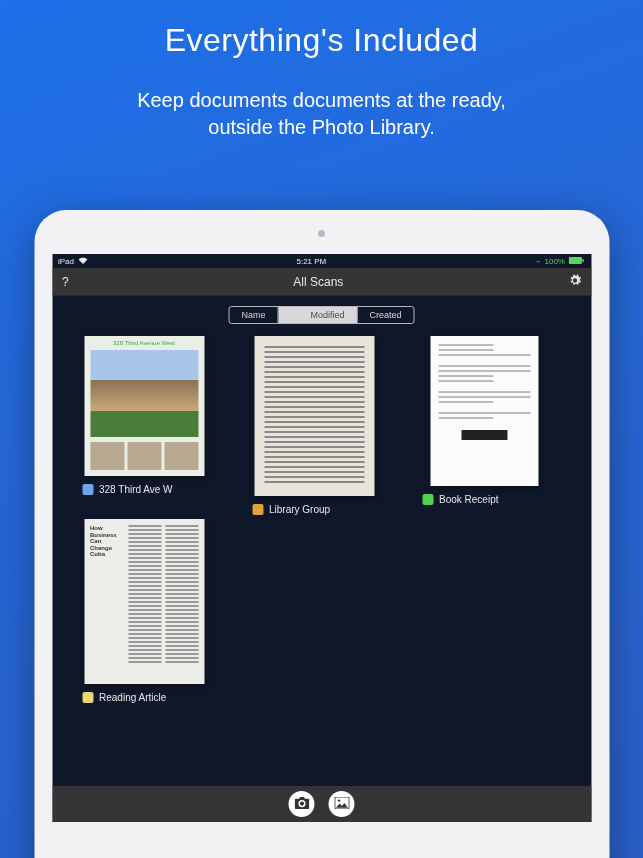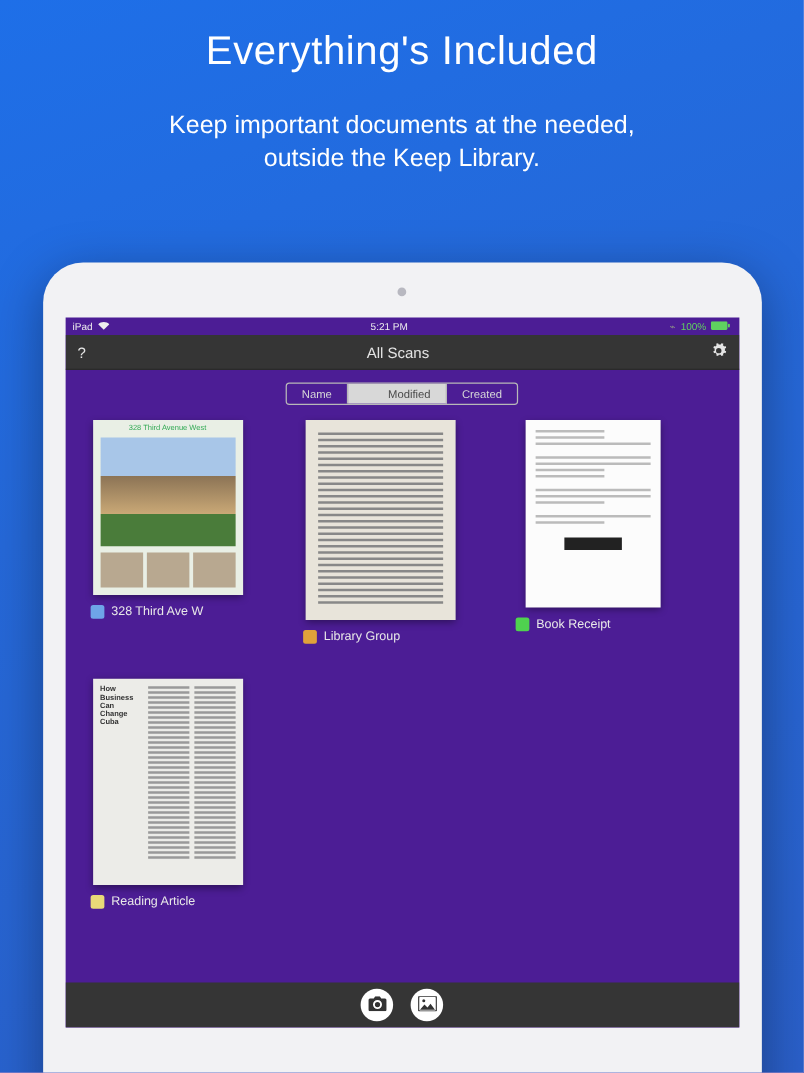--- a/index.html
+++ b/index.html
@@ -51,21 +51,21 @@
     position: absolute;
     top: 20px; left: 50%;
     transform: translateX(-50%);
     width: 7px; height: 7px;
     background: #b8b8c0;
     border-radius: 50%;
   }
   .screen {
     width: 100%;
     height: 568px;
-    background: #4c1d95;
+    background: #0f172a;
     position: relative;
     overflow: hidden;
     font-size: 10px;
   }
   
   .statusbar {
     height: 14px;
     display: flex;
     align-items: center;
     justify-content: space-between;
@@ -107,22 +107,22 @@
   }
   .segmented div:last-child { border-right: none; }
   .segmented div.active {
     background: #d8d8d8;
     color: #4a4a4a;
     padding-left: 32px;
   }
   .grid {
     display: flex;
     flex-wrap: wrap;
-    gap: 28px 30px;
-    padding: 0 12px;
+    gap: 4px 30px;
+    padding: 0 22px;
   }
   .doc {
     width: 140px;
     display: flex;
     flex-direction: column;
     align-items: flex-start;
   }
   .thumb {
     width: 120px;
     background: #fff;
@@ -203,22 +203,22 @@
   }
   .help { font-size: 12px; font-weight: 300; }
 </style>
 </head>
 <body>
 
 <div class="headline">
   <h1>Everything's Included</h1>
 </div>
 <div class="sub">
-  <div>Keep important documents at the needed,</div>
-  <div>outside the Keep Library.</div>
+  <div>Keep documents documents at the ready,</div>
+  <div>outside the Photo Library.</div>
 </div>
 
 <div class="ipad">
   <div class="screen">
 
     <div class="statusbar">
       <div class="left">
         <span>iPad</span>
         <span>
           <svg width="9" height="7" viewBox="0 0 12 9">

